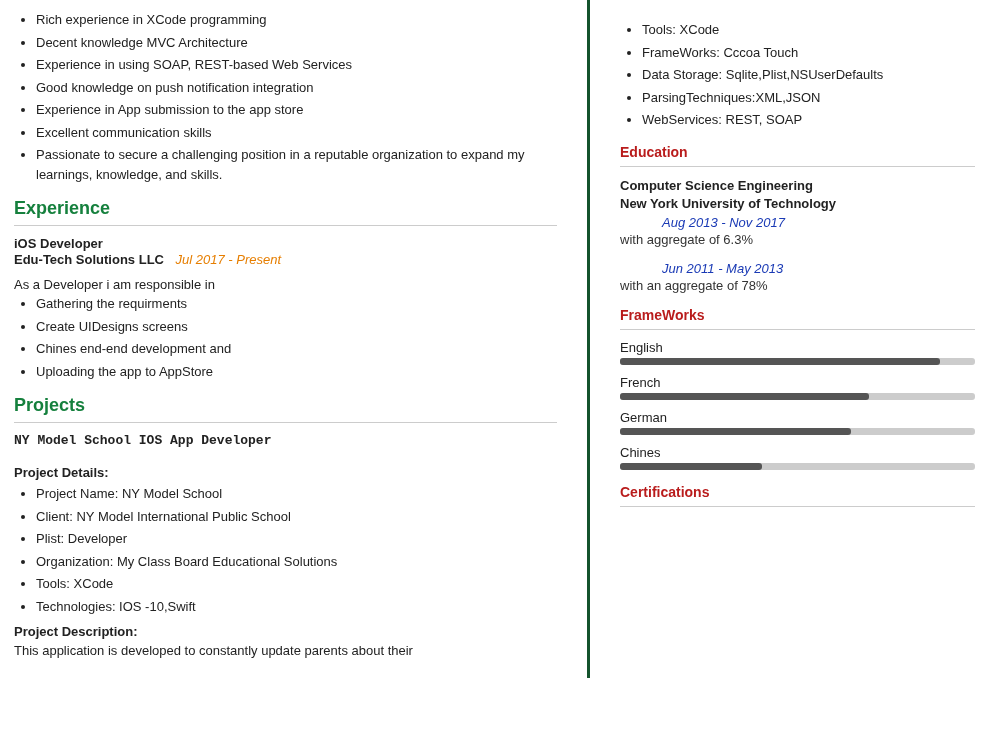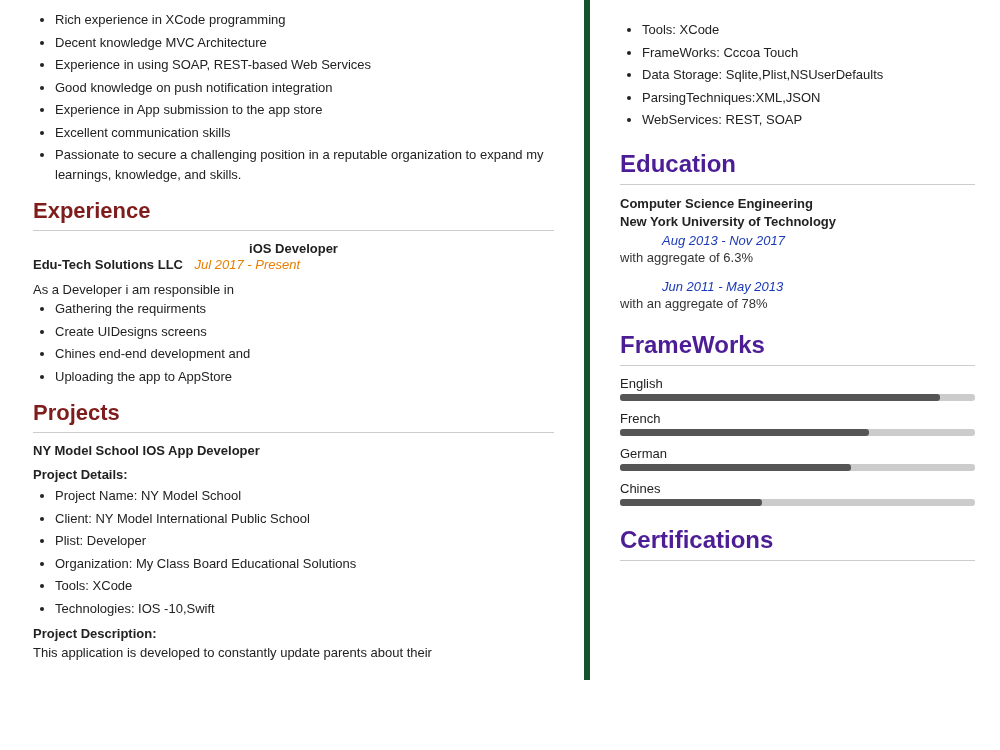--- a/index.html
+++ b/index.html
@@ -10,30 +10,30 @@
       background: #fff;
       width: 1000px;
       min-height: 750px;
     }
     .resume-container {
       display: flex;
       width: 1000px;
     }
     .left-col {
       width: 590px;
-      padding: 10px 30px 20px 33px;
-      border-right: 6px solid #14532d;
+      padding: 10px 30px 20px 14px;
+      border-right: 3px solid #14532d;
     }
     .right-col {
       width: 410px;
       padding: 10px 25px 20px 30px;
     }
     .section-title {
-      color: #7f1d1d;
-      font-size: 22px;
+      color: #15803d;
+      font-size: 18px;
       font-weight: bold;
       margin-bottom: 6px;
       margin-top: 14px;
     }
     .section-divider {
       border: none;
       border-top: 1.5px solid #ccc;
       margin-bottom: 10px;
     }
     ul.bullet-list {
@@ -41,21 +41,20 @@
       padding-left: 22px;
       margin-bottom: 6px;
     }
     ul.bullet-list li {
       margin-bottom: 3px;
       line-height: 1.5;
     }
     .job-title {
       font-weight: bold;
       margin-bottom: 1px;
-      text-align: center;
     }
     .company-line {
       margin-bottom: 10px;
     }
     .company-name {
       font-weight: bold;
     }
     .date-range {
       color: #e67e00;
       font-style: italic;
@@ -63,21 +62,22 @@
     }
     .date-range-blue {
       color: #1a3ab5;
       font-style: italic;
     }
     .job-desc {
       margin-bottom: 2px;
     }
     .project-title {
       font-weight: bold;
-      margin-bottom: 9px;
+      margin-bottom: 17px;
+      font-family: Liberation Mono, monospace;
     }
     .project-details-label {
       font-weight: bold;
       margin-bottom: 4px;
     }
     .project-desc-label {
       font-weight: bold;
       margin-top: 8px;
       margin-bottom: 4px;
     }
@@ -110,25 +110,25 @@
       height: 7px;
       border-radius: 3px;
       width: 100%;
     }
     .lang-bar-fill {
       background: #555;
       height: 7px;
       border-radius: 3px;
     }
     .right-section-title {
-      color: #4c1d95;
-      font-size: 24px;
+      color: #b91c1c;
+      font-size: 14px;
       font-weight: bold;
       margin-bottom: 6px;
-      margin-top: 20px;
+      margin-top: 14px;
     }
   </style>
 </head>
 <body>
 
 <div class="resume-container">
 
   <div class="left-col">
 
     <ul class="bullet-list">

